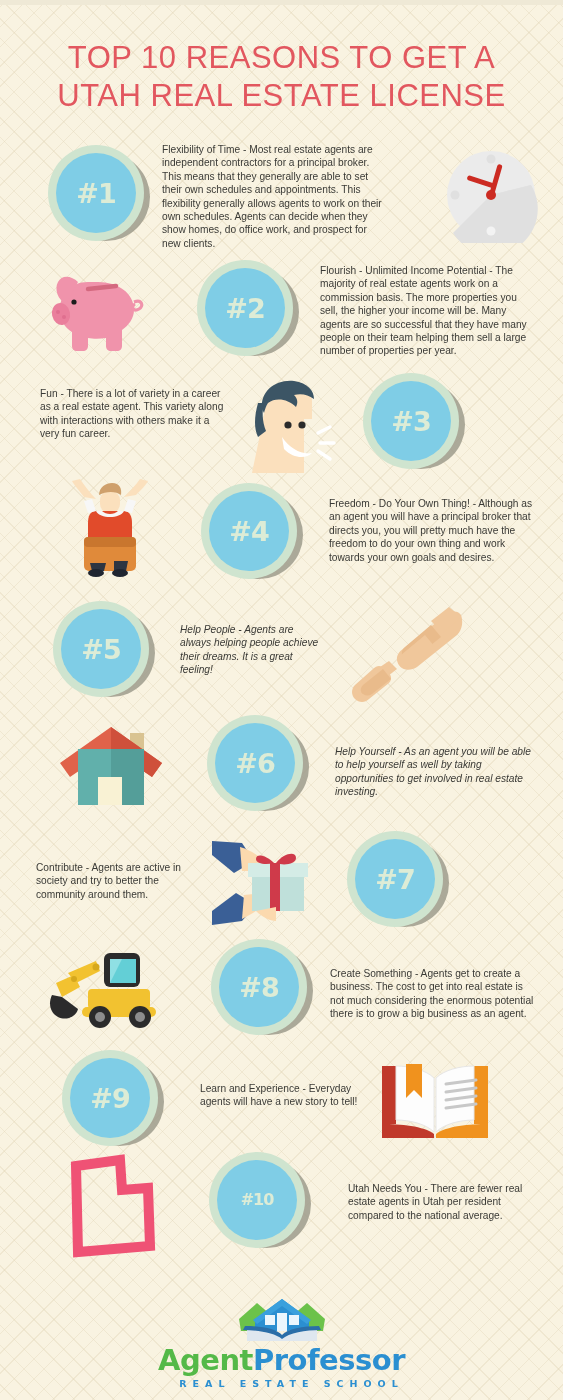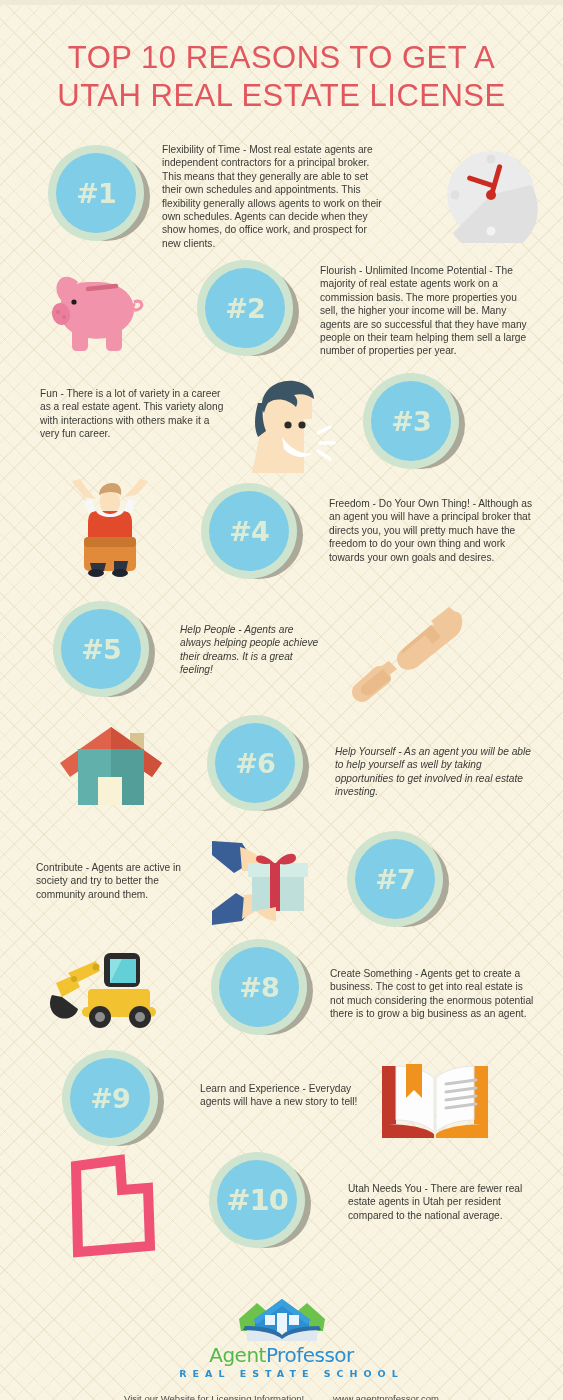--- a/index.html
+++ b/index.html
@@ -78,21 +78,21 @@
     justify-content: center;
   }
   .badge .num {
     color: #ddecd6;
     font-size: 27px;
     font-weight: bold;
     letter-spacing: -1px;
     line-height: 1;
     font-family: "DejaVu Sans", sans-serif;
   }
-  .badge.wide .num { font-size: 29px; }
+  .badge.wide .num { font-size: 16px; }
 
   
   .copy {
     position: absolute;
     color: #3a3a36;
     font-size: 10.2px;
     line-height: 13.4px;
     font-family: "Liberation Sans", sans-serif;
   }
 
@@ -107,22 +107,22 @@
   
   .footer {
     position: absolute;
     left: 0;
     top: 1292px;
     width: 563px;
     text-align: center;
   }
   .logo-mark { margin: 0 auto; }
   .logo-word {
-    font-size: 20px;
-    font-weight: normal;
+    font-size: 29px;
+    font-weight: bold;
     letter-spacing: -0.5px;
     margin-top: -2px;
     font-family: "DejaVu Sans", sans-serif;
   }
   .logo-word .g { color: #54b948; }
   .logo-word .b { color: #2b8fd1; }
   .logo-sub {
     color: #2b8fd1;
     font-size: 9.5px;
     font-weight: bold;

